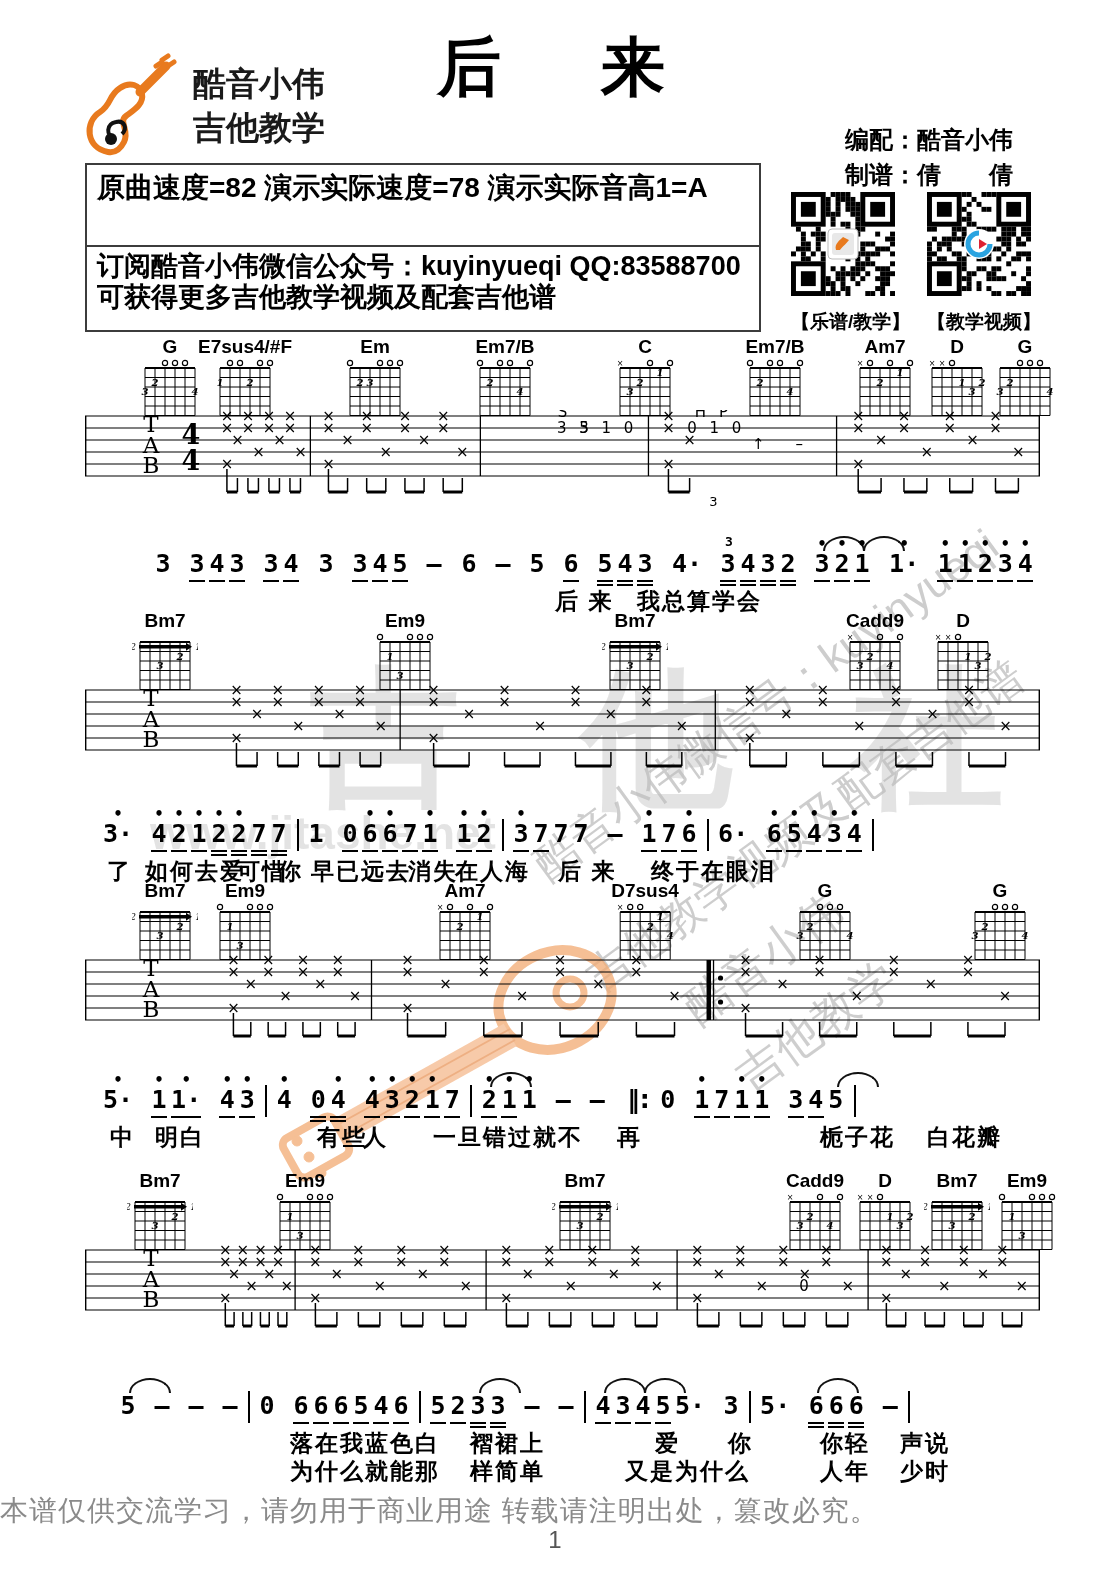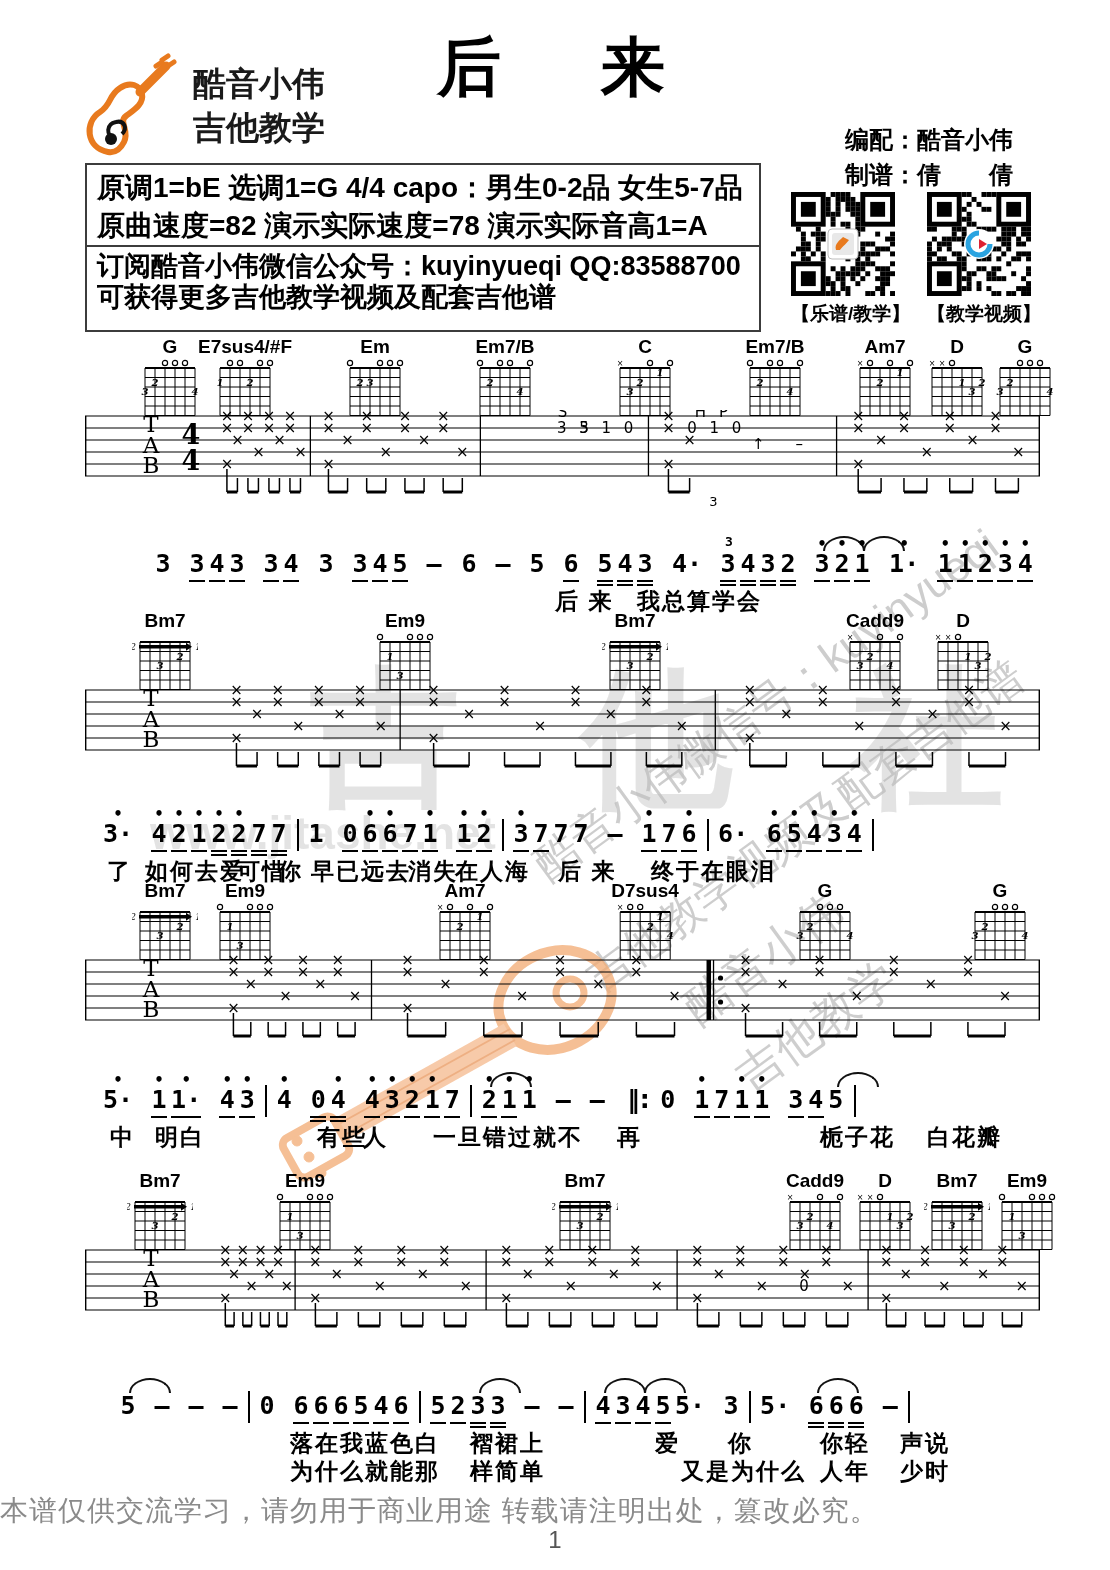--- a/index.html
+++ b/index.html
@@ -15,21 +15,21 @@
           font-family:"DejaVu Serif",serif;font-weight:700;font-size:27px;letter-spacing:9px;}
   .credits{position:absolute;left:845px;top:122px;font-size:24px;font-weight:600;line-height:35px;}
   
   .ibox{position:absolute;left:85px;width:676px;border:2px solid #3c3c3c;box-sizing:border-box;
         padding:4px 10px;font-weight:600;color:#000;}
   .ibox1{top:163px;height:84px;font-size:28px;line-height:38px;}
   .ibox2{top:245px;height:87px;font-size:27px;line-height:31px;}
   
   .qr{position:absolute;top:192px;width:104px;}
   .qr1{left:791px;} .qr2{left:927px;}
-  .qr-label{margin-top:1px;font-size:19px;font-weight:700;text-align:center;white-space:nowrap;}
+  .qr-label{margin-top:9px;font-size:19px;font-weight:700;text-align:center;white-space:nowrap;}
   
   .system{position:absolute;left:85px;width:960px;}
   .chords{position:relative;height:72px;}
   .chord{position:absolute;top:0;transform:translateX(-50%);text-align:center;}
   .chord .cname{font-size:19px;font-weight:700;line-height:18px;white-space:nowrap;}
   .tabsvg{display:block;}
   .jianpu{position:relative;display:flex;align-items:flex-start;}
   .tok{display:inline-flex;flex-direction:column;align-items:center;position:relative;
        margin-right:4px;font-family:"DejaVu Sans Mono",monospace;font-weight:700;}
   .tok .od{height:10px;font-size:15px;line-height:9px;}
@@ -100,21 +100,20 @@
 
   <div class="title">
     <span>后</span><span class="gap"></span><span>来</span>
   </div>
   <div class="credits">
     <div>编配：酷音小伟</div>
     <div>制谱：倩　　倩</div>
   </div>
 
   <div class="ibox ibox1">
-    <div>原调1=bE 选调1=G 4/4  capo：男生0-2品 女生5-7品</div>
     <div>原曲速度=82   演示实际速度=78 演示实际音高1=A</div>
   </div>
   <div class="ibox ibox2">
     <div>订阅酷音小伟微信公众号：kuyinyueqi QQ:83588700</div>
     <div>可获得更多吉他教学视频及配套吉他谱</div>
   </div>
 
   <div class="qr qr1">
     <svg id="qr-a" width="104" height="104" viewBox="0 0 104 104">
         <rect x="0" y="0" width="104" height="104" fill="#fff"></rect>
@@ -2244,21 +2243,21 @@
           <div class="lyr" style="left: 205px;">落在我蓝色白</div>
           <div class="lyr" style="left: 385px;">褶裙上</div>
           <div class="lyr" style="left: 570px;">爱</div>
           <div class="lyr" style="left: 643px;">你</div>
           <div class="lyr" style="left: 735px;">你轻</div>
           <div class="lyr" style="left: 815px;">声说</div>
         </div>
         <div class="lyr-row">
           <div class="lyr" style="left: 205px;">为什么就能那</div>
           <div class="lyr" style="left: 385px;">样简单</div>
-          <div class="lyr" style="left: 596px;">又是为什么</div>
+          <div class="lyr" style="left: 540px;">又是为什么</div>
           <div class="lyr" style="left: 735px;">人年</div>
           <div class="lyr" style="left: 815px;">少时</div>
         </div>
       </section>
     </div>
 
   <div class="notice">本谱仅供交流学习，请勿用于商业用途 转载请注明出处，篡改必究。</div>
   <div class="pagenum">1</div>
 </div>
 

